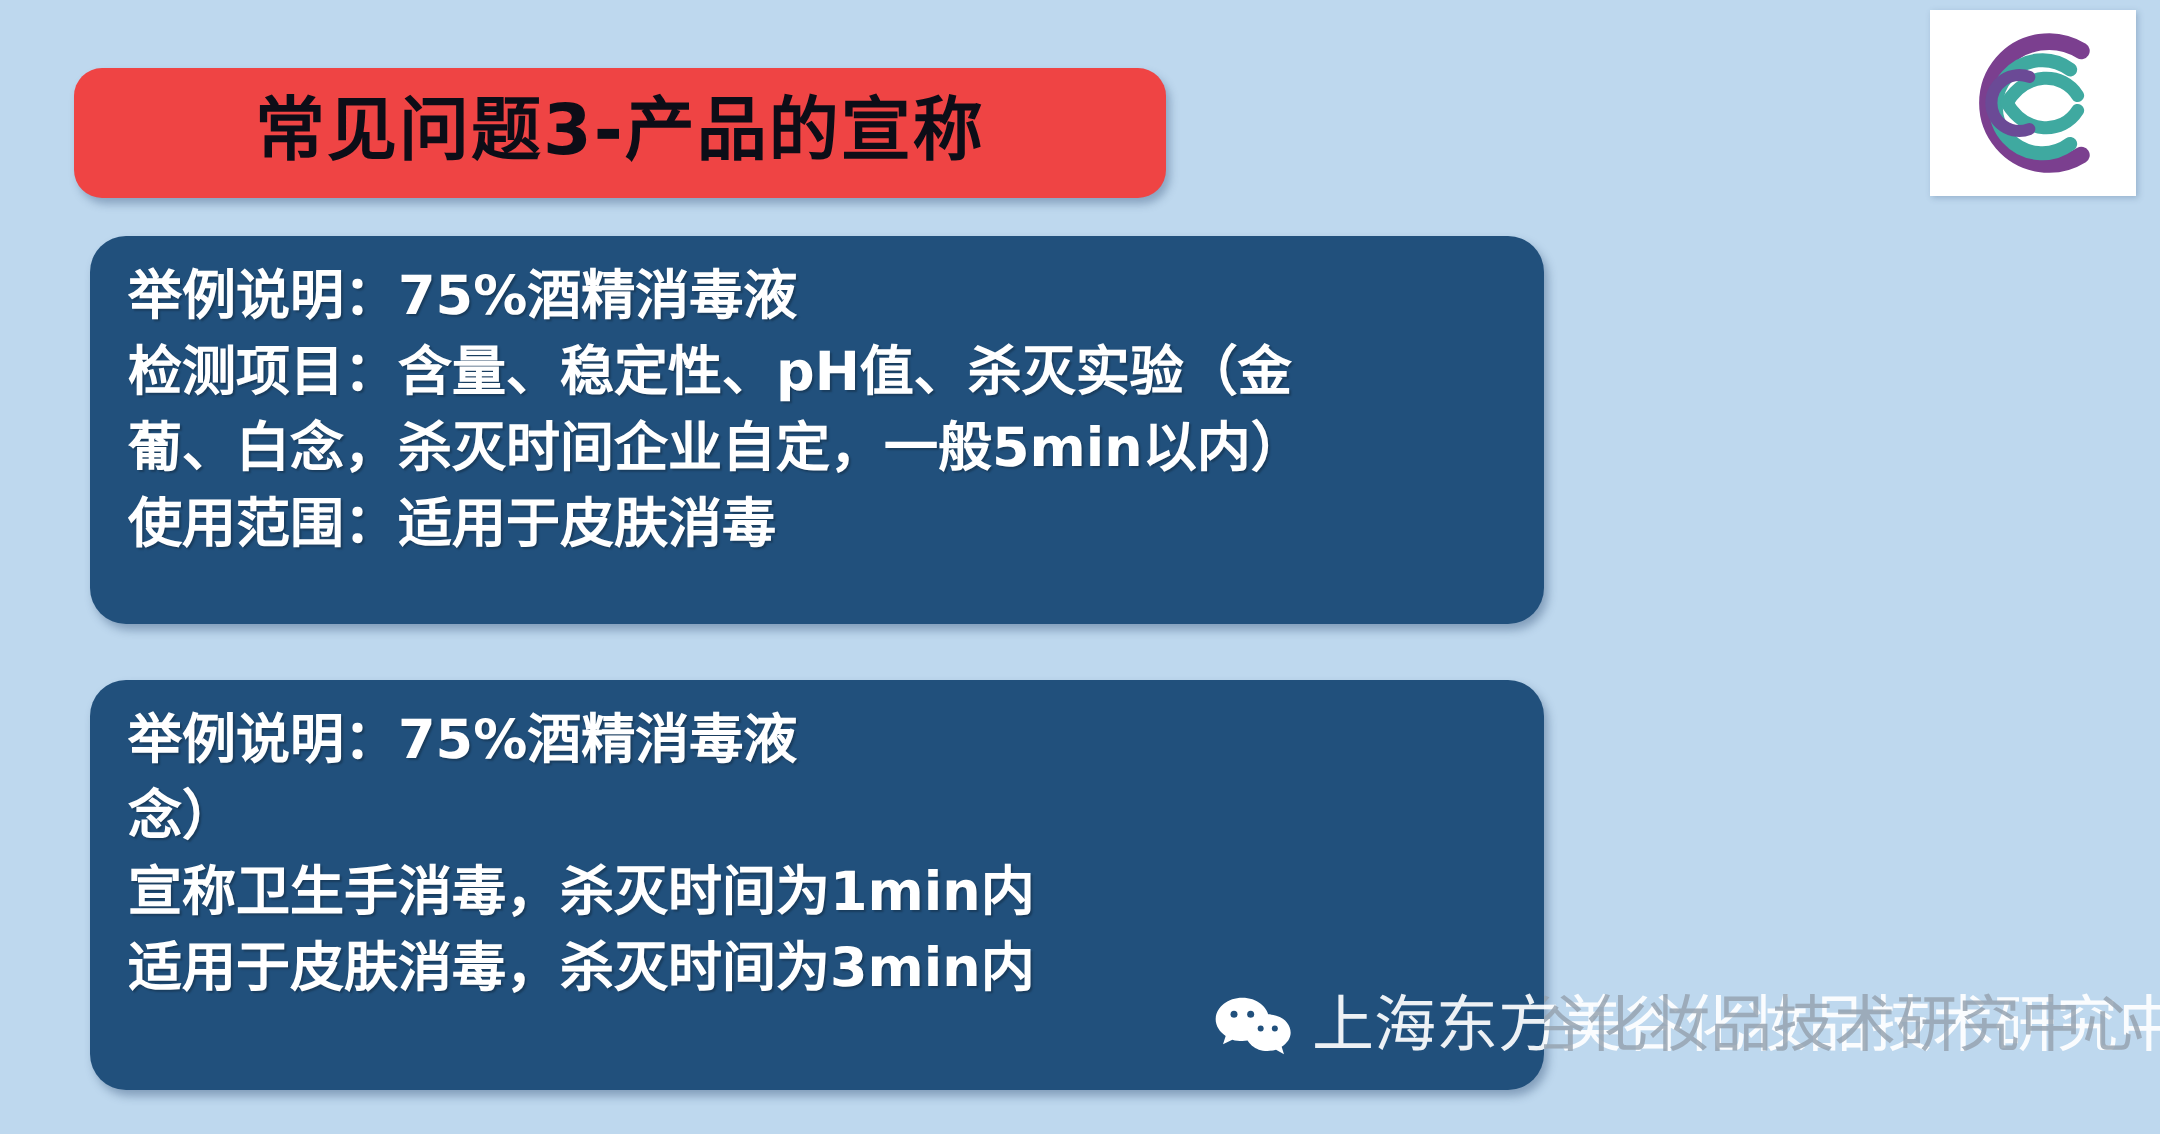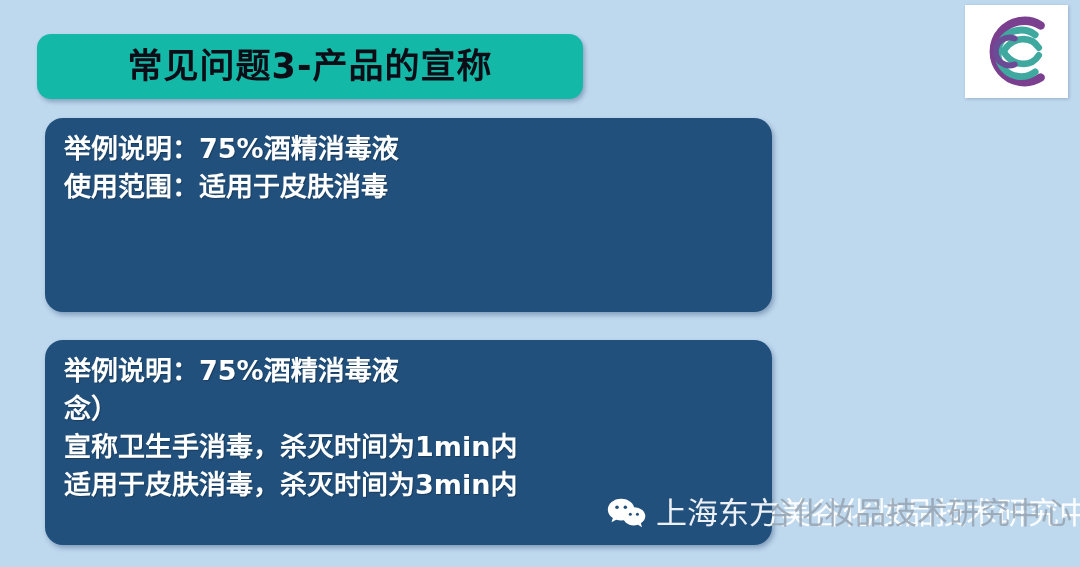--- a/index.html
+++ b/index.html
@@ -17,21 +17,21 @@
     font-family: "DejaVu Sans", "Liberation Sans", sans-serif;
   }
 
   
   .title-pill {
     position: absolute;
     left: 37px;
     top: 34px;
     width: 546px;
     height: 65px;
-    background: #14b8a6;
+    background: #ef4444;
     border-radius: 14px;
     box-shadow: 2px 3px 4px rgba(40, 70, 110, 0.35);
     display: flex;
     align-items: center;
     justify-content: center;
   }
   .title-pill .title-text {
     color: #0d0d17;
     font-size: 35px;
     font-weight: 700;
@@ -137,20 +137,22 @@
 <body>
 
 <div class="slide">
 
   <div class="title-pill">
     <span class="title-text">常见问题3-产品的宣称</span>
   </div>
 
   <div class="content-box" id="box-one">
     <div class="line">举例说明：75%酒精消毒液</div>
+    <div class="line">检测项目：含量、稳定性、pH值、杀灭实验（金</div>
+    <div class="line">葡、白念，杀灭时间企业自定，一般5min以内）</div>
     <div class="line">使用范围：适用于皮肤消毒</div>
   </div>
 
   <div class="content-box" id="box-two">
     <div class="line">举例说明：75%酒精消毒液</div>
     <div class="line">念）</div>
     <div class="line">宣称卫生手消毒，杀灭时间为1min内</div>
     <div class="line">适用于皮肤消毒，杀灭时间为3min内</div>
   </div>
 

